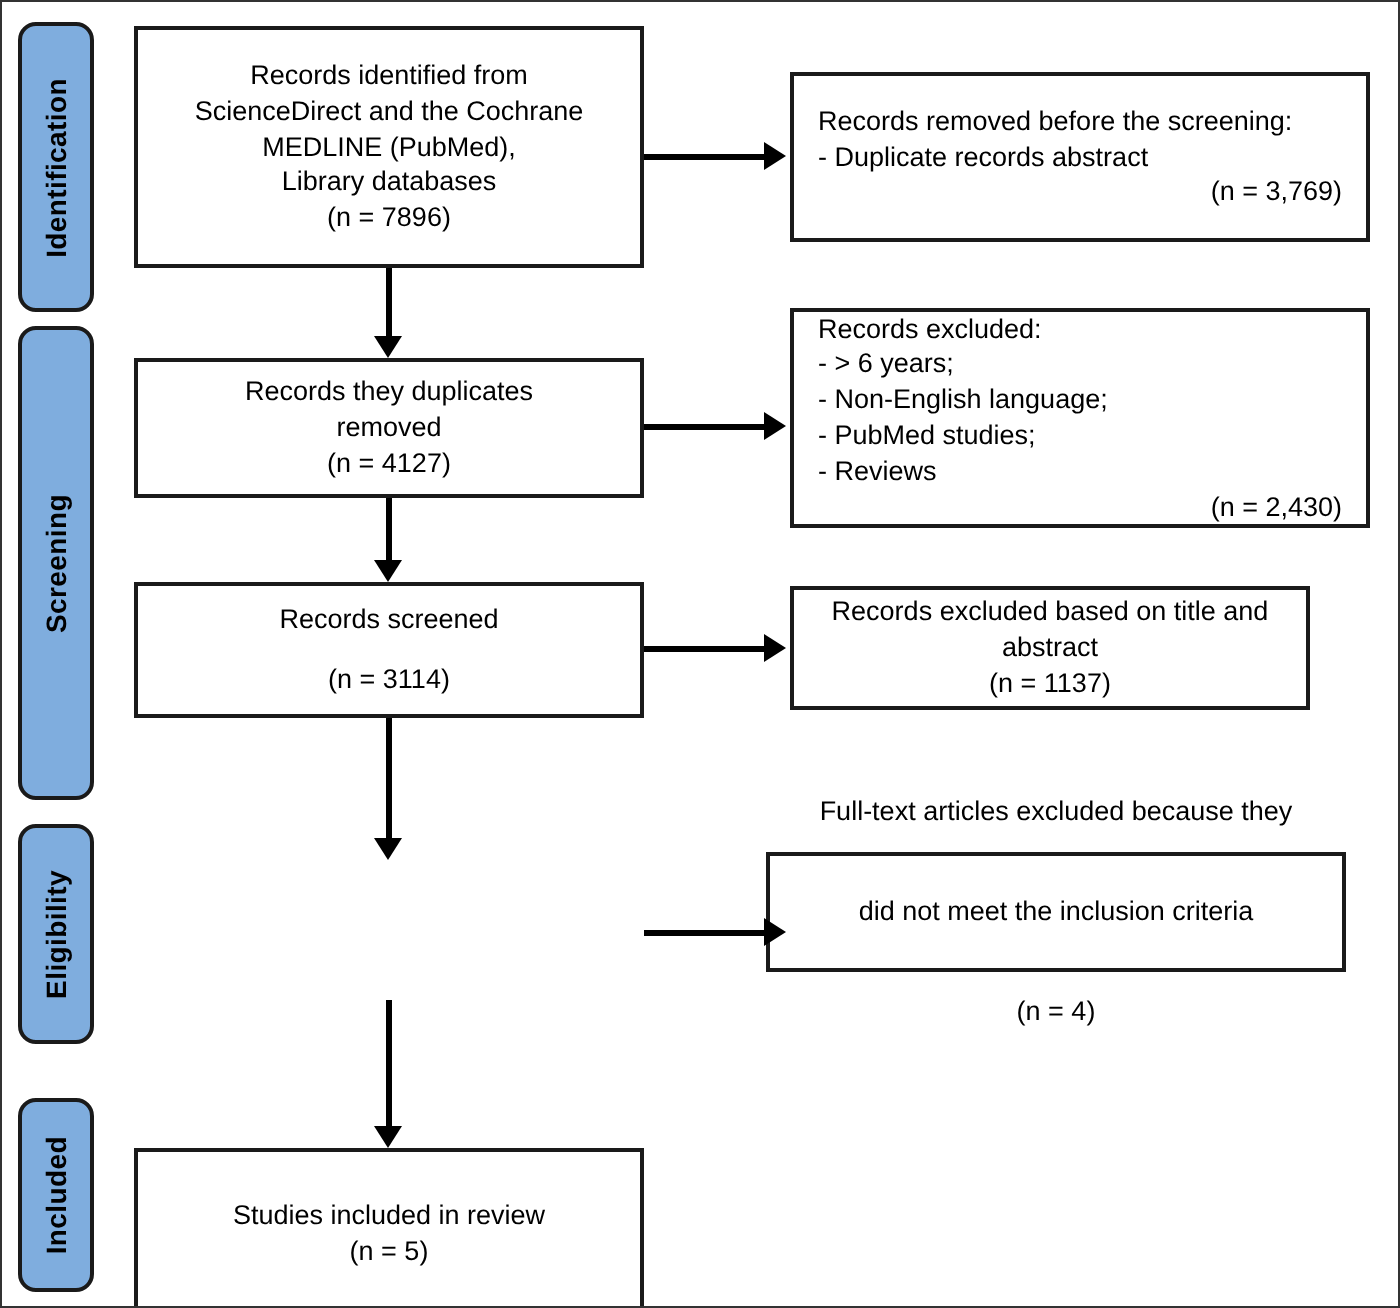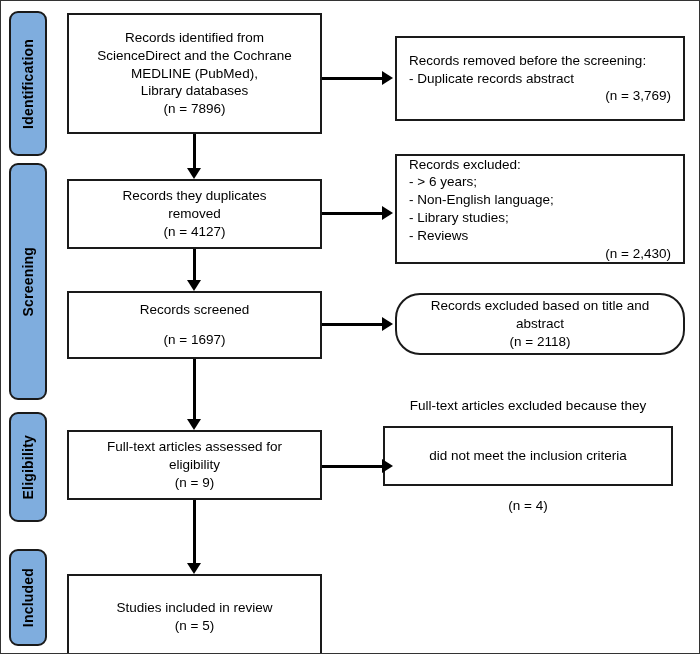--- a/index.html
+++ b/index.html
@@ -115,53 +115,48 @@
   </div>
 
   <div class="flow-box center-text" style="left:66px; top:178px; width:255px; height:70px;">
     <span class="line">Records they duplicates</span>
     <span class="line">removed</span>
     <span class="line">(n = 4127)</span>
   </div>
 
   <div class="flow-box center-text" style="left:66px; top:290px; width:255px; height:68px;gap:12px;">
     <span class="line">Records screened</span>
-    <span class="line">(n = 1697)</span>
+    <span class="line">(n = 3114)</span>
   </div>
 
-  <div class="flow-box center-text" style="left:66px; top:429px; width:255px; height:70px;">
-    <span class="line">Full-text articles assessed for</span>
-    <span class="line">eligibility</span>
-    <span class="line">(n = 9)</span>
-  </div>
 
   <div class="flow-box center-text" style="left:66px; top:573px; width:255px; height:86px;">
     <span class="line">Studies included in review</span>
     <span class="line">(n = 5)</span>
   </div>
 
   <div class="flow-box left-text" style="left:394px; top:35px; width:290px; height:85px;">
     <span class="line">Records removed before the screening:</span>
     <span class="line">- Duplicate records abstract</span>
     <span class="line indent-n">(n = 3,769)</span>
   </div>
 
   <div class="flow-box left-text" style="left:394px; top:153px; width:290px; height:110px;">
     <span class="line">Records excluded:</span>
     <span class="line">- &gt; 6 years;</span>
     <span class="line">- Non-English language;</span>
-    <span class="line">- Library studies;</span>
+    <span class="line">- PubMed studies;</span>
     <span class="line">- Reviews</span>
     <span class="line indent-n">(n = 2,430)</span>
   </div>
 
-  <div class="flow-box center-text" style="left:394px; top:292px; width:290px; height:62px;border-radius:25px;">
+  <div class="flow-box center-text" style="left:394px; top:292px; width:260px; height:62px;">
     <span class="line">Records excluded based on title and</span>
     <span class="line">abstract</span>
-    <span class="line">(n = 2118)</span>
+    <span class="line">(n = 1137)</span>
   </div>
 
   <div class="flow-box center-text" style="left:382px; top:425px; width:290px; height:60px;gap:32px;">
     <span class="line">Full-text articles excluded because they</span>
     <span class="line">did not meet the inclusion criteria</span>
     <span class="line">(n = 4)</span>
   </div>
 
   <div class="v-line" style="left:192px; top:133px; height:34px;"></div>
   <div class="v-arrow-head" style="left:186px; top:167px;"></div>

